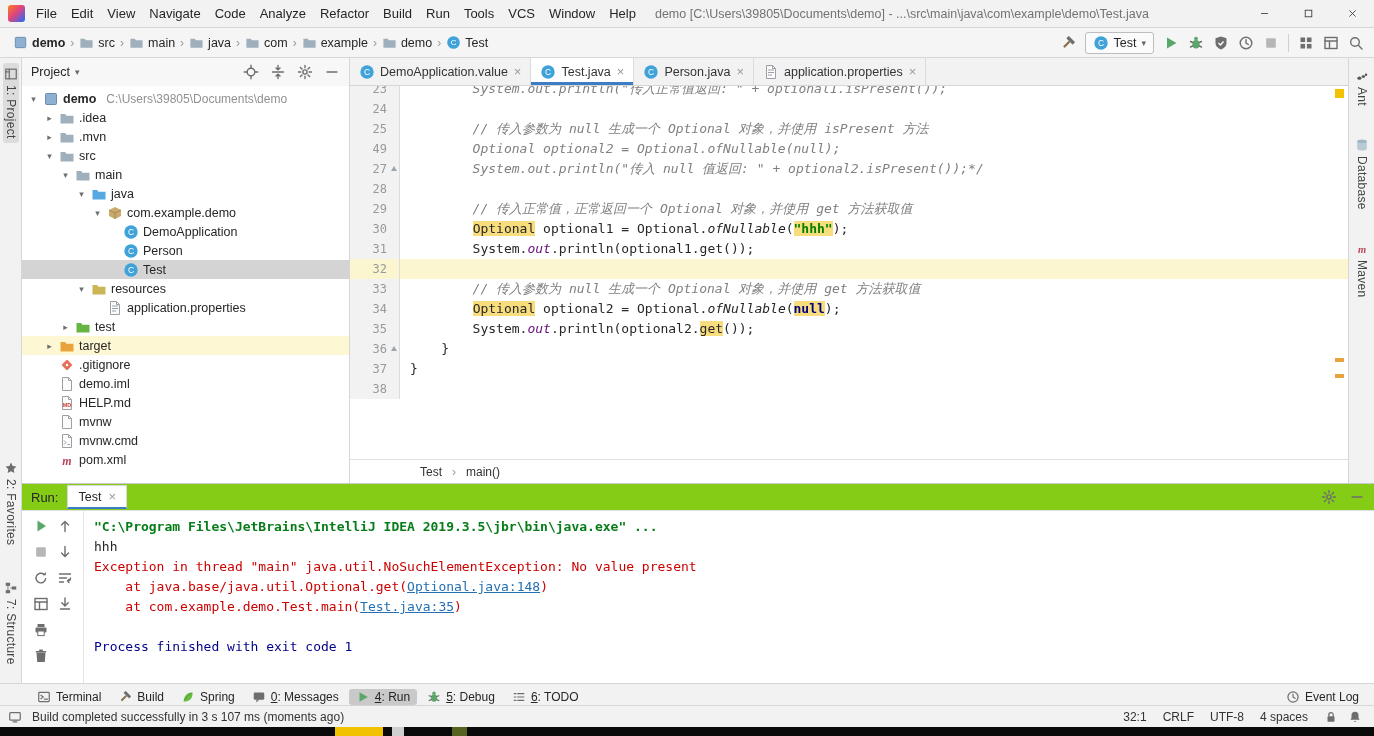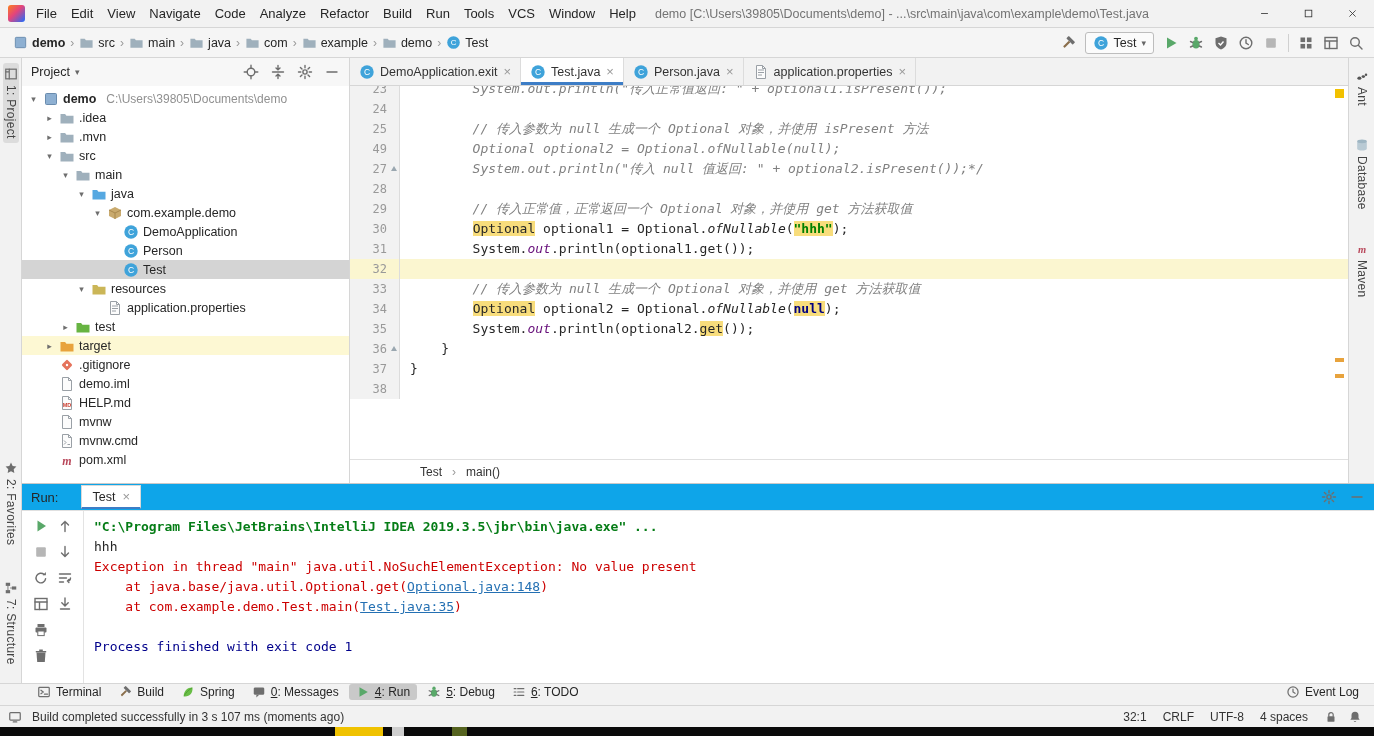--- a/index.html
+++ b/index.html
@@ -78,34 +78,34 @@
   .mark{position:absolute;z-index:3;}
   .mark.yellow{right:4px;top:3px;width:9px;height:9px;background:#f2c100;}
   .mark.orange1{right:4px;top:272px;width:9px;height:4px;background:#e8a33d;}
   .mark.orange2{right:4px;top:288px;width:9px;height:4px;background:#e8a33d;}
   .crumbbar{height:24px;flex:none;border-top:1px solid #e0e0e0;display:flex;align-items:center;gap:8px;padding-left:70px;font-size:12px;color:#333;background:#fff;}
 
   .right-strip{width:26px;flex:none;background:#f2f2f2;border-left:1px solid #d6d6d6;display:flex;flex-direction:column;align-items:center;gap:24px;padding-top:7px;}
 
   
   .run-panel{height:200px;flex:none;border-top:1px solid #c9c9c9;background:#fff;display:flex;flex-direction:column;}
-  .run-header{height:27px;flex:none;display:flex;align-items:center;background:#0ea5e9;padding:0 9px;gap:23px;border-bottom:1px solid #e0e0e0;}
+  .run-header{height:27px;flex:none;display:flex;align-items:center;background:#84cc16;padding:0 9px;gap:9px;border-bottom:1px solid #e0e0e0;}
   .run-tab{display:inline-flex;align-items:center;gap:6px;padding:3px 10px;background:#fff;border:1px solid #d9d9d9;border-bottom:2px solid var(--accent-blue);font-size:12.5px;}
   .run-right{margin-left:auto;display:flex;gap:12px;align-items:center;}
   .run-body{flex:1;display:flex;min-height:0;}
   .run-toolbar{width:62px;flex:none;border-right:1px solid #e3e3e3;display:flex;padding-top:7px;justify-content:center;gap:8px;}
   .rt-col{display:flex;flex-direction:column;gap:10px;align-items:center;}
   .console{flex:1;padding:6px 10px;font-family:"DejaVu Sans Mono",monospace;font-size:13px;line-height:20px;white-space:pre;overflow:hidden;}
   .console .err{color:var(--error-red);}
   .console .link{color:var(--link-blue);text-decoration:underline;}
   .console .cmd{color:var(--command-green);font-weight:bold;}
   .console .sys{color:var(--system-blue);}
 
   
-  .bottom-bar{height:22px;display:flex;align-items:flex-start;background:#f2f2f2;border-top:1px solid #d6d6d6;padding:0 8px 0 30px;gap:3px;font-size:12px;}
+  .bottom-bar{height:22px;display:flex;align-items:flex-end;background:#f2f2f2;border-top:1px solid #d6d6d6;padding:0 8px 0 30px;gap:3px;font-size:12px;}
   .bb-item{display:inline-flex;align-items:center;gap:5px;padding:1px 7px;border-radius:3px;}
   .bb-item.active{background:#c9c9c9;}
   .bb-item .icon{width:14px;height:14px;}
   .bb-right{margin-left:auto;display:flex;}
   .status-bar{height:22px;display:flex;align-items:center;background:#f2f2f2;border-top:1px solid #d6d6d6;padding:0 12px 0 8px;gap:10px;font-size:12px;color:#333;}
   .sb-right{margin-left:auto;display:flex;align-items:center;gap:16px;}
   .sb-right .icon{width:14px;height:14px;}
   .taskbar{height:9px;background:#0a0a0a;position:relative;}
   .tb-block{position:absolute;top:0;height:100%;}
   .tb-yellow{left:335px;width:48px;background:#f0c200;}
@@ -573,21 +573,21 @@
 
         <div class="editor-col">
           <div class="tabbar" id="tabs">
               <div class="tab">
                 <span class="icon">
                   <svg viewBox="0 0 16 16">
                     <circle cx="8" cy="8" r="6.7" fill="#3FA3DA"></circle>
                     <text x="8" y="11" font-size="8.5" text-anchor="middle" fill="#fff" font-family="sans-serif">C</text>
                   </svg>
                 </span>
-                <span>DemoApplication.exit</span>
+                <span>DemoApplication.value</span>
                 <span class="tab-close">×</span>
               </div>
               <div class="tab active">
                 <span class="icon">
                   <svg viewBox="0 0 16 16">
                     <circle cx="8" cy="8" r="6.7" fill="#3FA3DA"></circle>
                     <text x="8" y="11" font-size="8.5" text-anchor="middle" fill="#fff" font-family="sans-serif">C</text>
                   </svg>
                 </span>
                 <span>Test.java</span>

